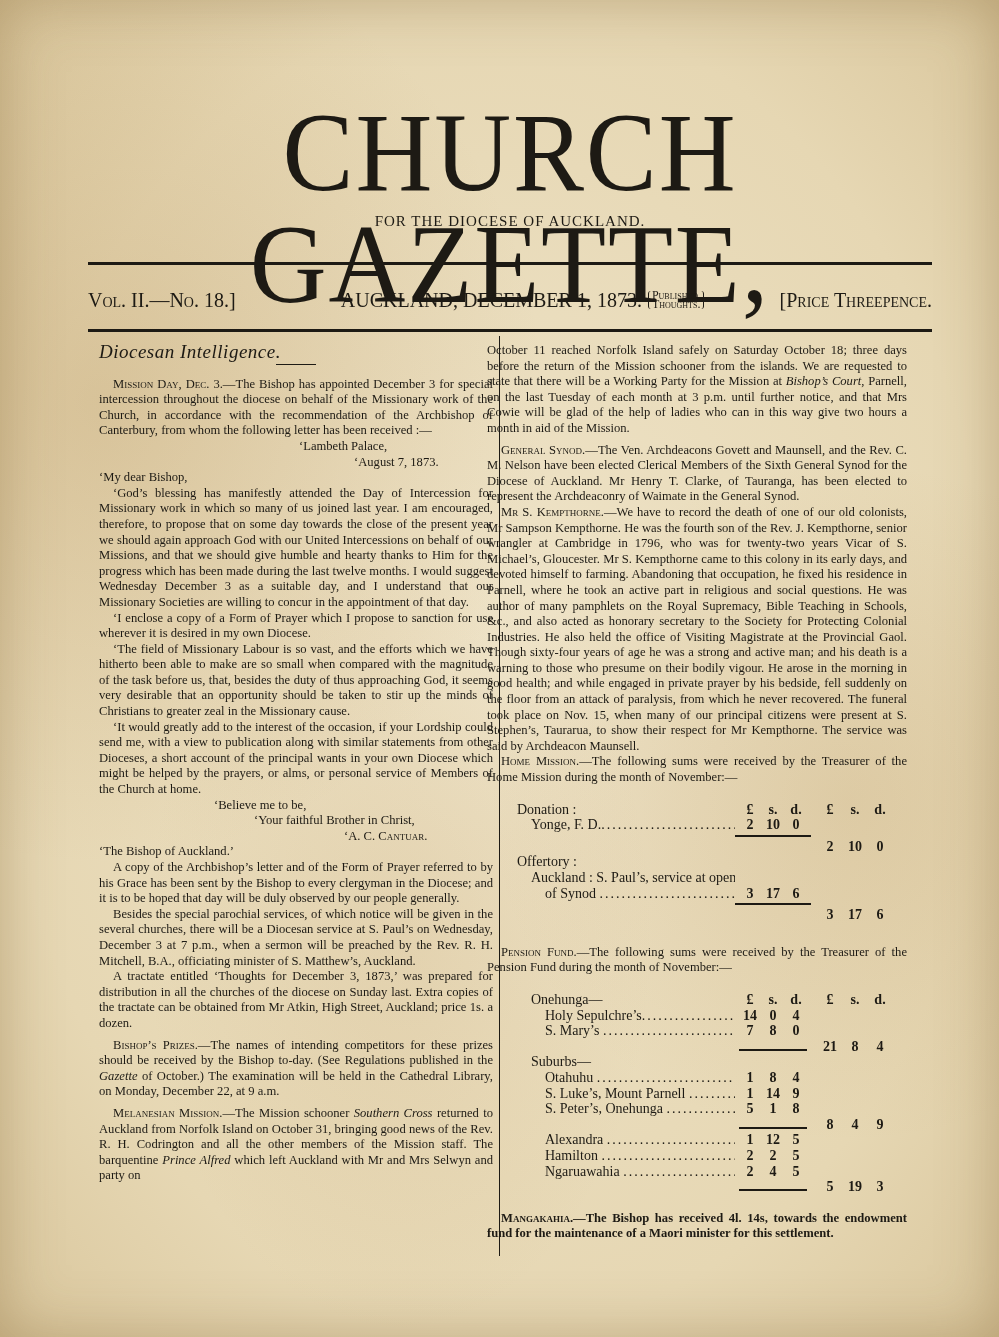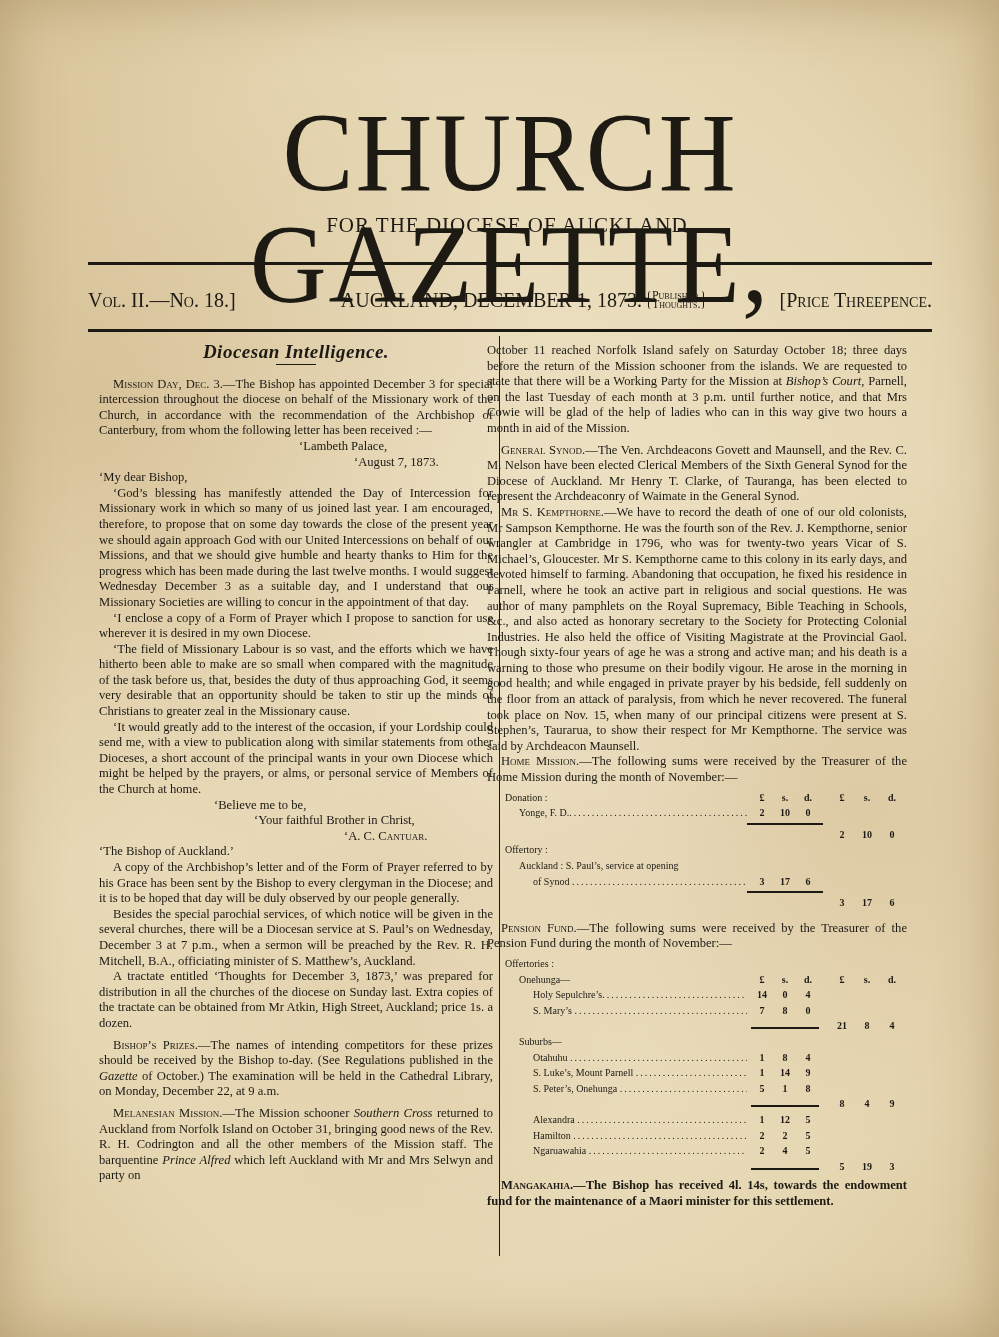--- a/index.html
+++ b/index.html
@@ -21,21 +21,21 @@
   .masthead {
     position: absolute; left: 88px; top: 96px; width: 844px;
     text-align: center;
     font-family: "Liberation Serif", serif;
     font-size: 112px; line-height: 112px; letter-spacing: 2px;
     transform: scaleX(0.95); transform-origin: center;
     font-weight: normal;
   }
   .subtitle {
     position: absolute; left: 88px; top: 213px; width: 844px;
-    text-align: center; font-size: 21px; letter-spacing: 1px;
+    text-align: center; font-size: 15px; letter-spacing: 1px;
   }
   .rule { position: absolute; left: 88px; width: 844px; background: #1d1a14; }
   .rule.top { top: 262px; height: 3px; }
   .rule.bottom { top: 329px; height: 3px; }
   .dateline {
     position: absolute; left: 88px; top: 284px; width: 844px; height: 32px;
     font-size: 20px; display: flex; align-items: center; justify-content: space-between;
   }
   .dateline .vol { font-variant: small-caps; }
   .dateline .date { margin-left: 30px; }
@@ -51,31 +51,31 @@
   .col {
     position: absolute; top: 340px;
     font-size: 12.6px; line-height: 15.6px; text-align: justify;
   }
   .col.left { left: 99px; width: 394px; }
   .col.right { left: 487px; width: 420px; top: 343px; }
   .col p { margin: 0; text-indent: 14px; }
   .col p.noind { text-indent: 0; }
   .sc { font-variant: small-caps; }
   .section-title {
-    text-align: center; font-size: 19px; font-weight: bold; font-style: italic;
+    font-size: 19px; font-weight: normal; font-style: italic;
     margin: 4px 0 2px 0; letter-spacing: 0.5px;
   }
   .short-rule { width: 40px; height: 1px; background: #1d1a14; margin: 4px auto 12px auto; }
   .sig1 { padding-left: 200px; }
   .sig2 { padding-left: 255px; }
   .close1 { padding-left: 115px; }
   .close2 { padding-left: 155px; }
   .close3 { padding-left: 245px; }
   .gap { height: 6px; }
-  .table { margin: 4px; font-size: 10px; line-height: 15.6px; }
+  .table { margin: 16px; font-size: 14px; line-height: 15.6px; }
   .trow { display: flex; align-items: baseline; }
   .trow .lbl { flex: 1; white-space: nowrap; overflow: hidden; }
   .trow .lbl .dots { letter-spacing: 2px; }
   .trow .num { width: 76px; display: flex; justify-content: space-between; padding: 0 4px; box-sizing: border-box; }
   .trow .num span { width: 22px; text-align: center; }
   .trow .tot { width: 80px; display: flex; justify-content: space-between; padding-left: 8px; box-sizing: border-box; font-weight: bold; }
   .trow .tot span { width: 22px; text-align: center; }
   .ind1 { padding-left: 14px; }
   .ind2 { padding-left: 28px; }
   .ind3 { padding-left: 42px; }
@@ -211,25 +211,20 @@
             <span>17</span>
             <span>6</span>
           </span>
       </div>
     </div>
     <div class="gap"></div>
 
     <p><span class="sc">Pension Fund.</span><span>—The following sums were received by the Treasurer of the Pension Fund during the month of November:—</span></p>
     <div class="table">
       <div class="trow">
-          <span class="lbl ind1">Offertories :</span>
-          <span class="num"></span>
-          <span class="tot"></span>
-        </div>
-      <div class="trow">
         <span class="lbl ind2">Onehunga—</span>
         <span class="num bold">
             <span>£</span>
             <span>s.</span>
             <span>d.</span>
           </span>
         <span class="tot">
             <span>£</span>
             <span>s.</span>
             <span>d.</span>

